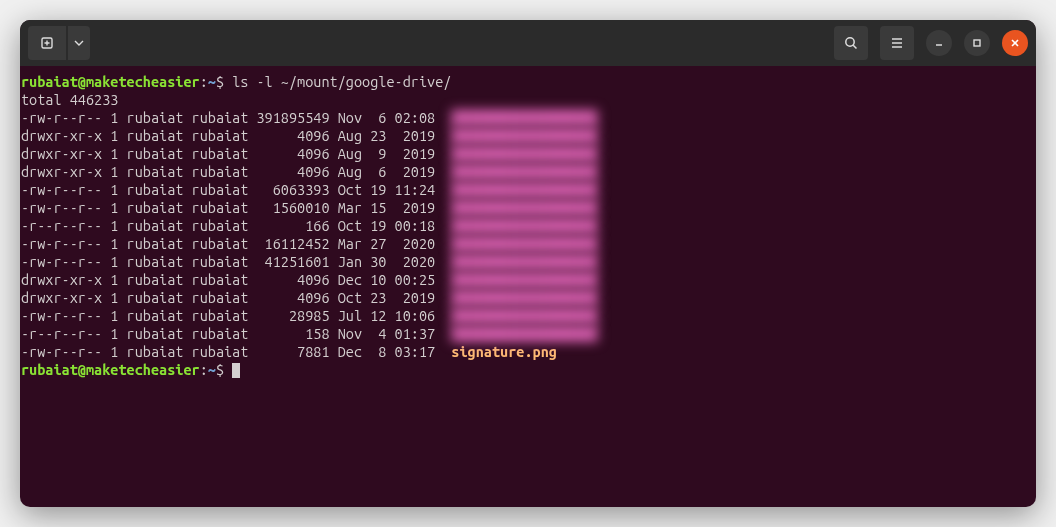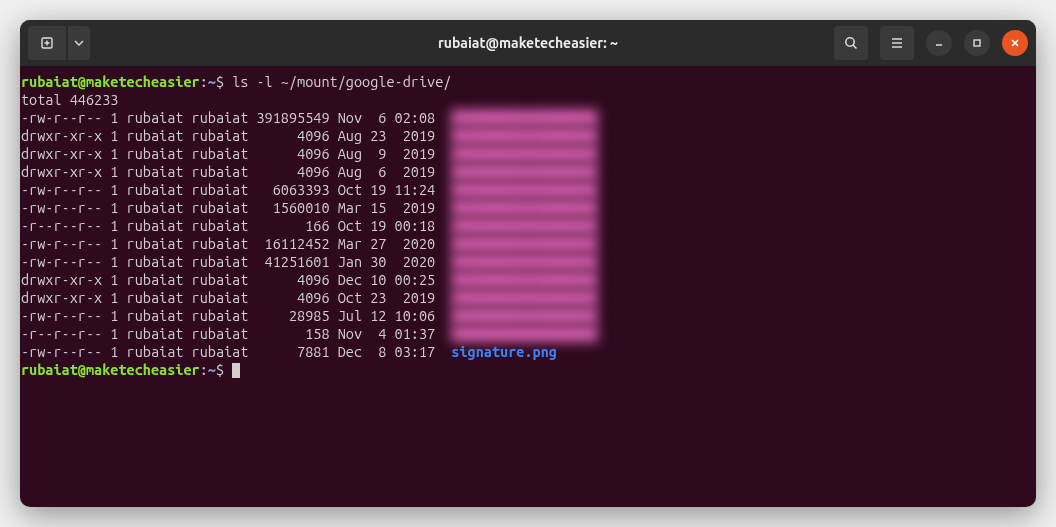--- a/index.html
+++ b/index.html
@@ -89,21 +89,21 @@
       white-space: pre;
       font-family: "Ubuntu Mono","DejaVu Sans Mono",monospace;
       overflow: hidden;
       position: relative;
     }
     .prompt-user { color: #8ae234; font-weight: bold; }
     .prompt-colon { color: #d3cfcf; }
     .prompt-path { color: #729fcf; font-weight: bold; }
     .prompt-symbol { color: #d3cfcf; }
     .command { color: #d3cfcf; }
-    .file-pink { color: #3b82f6; font-weight: bold; text-align: center; }
+    .file-pink { color: #fdba74; font-weight: bold; text-align: center; }
     .blur {
       filter: blur(6px);
       color: #d75faf;
       font-weight: bold;
       display: inline-block;
     }
     .cursor {
       display: inline-block;
       width: 8px; height: 15px;
       background: #d3cfcf;
@@ -124,21 +124,20 @@
           <line x1="8" y1="5.5" x2="8" y2="10.5" stroke="#ddd" stroke-width="1.4"></line>
           <line x1="5.5" y1="8" x2="10.5" y2="8" stroke="#ddd" stroke-width="1.4"></line>
         </svg>
       </div>
       <div class="titlebar-btn right">
         <svg width="10" height="10" viewBox="0 0 10 10">
           <path d="M1 3 L5 7 L9 3" stroke="#ddd" stroke-width="1.4" fill="none"></path>
         </svg>
       </div>
     </div>
-    <div class="titlebar-title">rubaiat@maketecheasier: ~</div>
     <div class="titlebar-right">
       <div class="square-btn">
         <svg width="16" height="16" viewBox="0 0 16 16">
           <circle cx="7" cy="7" r="4.2" stroke="#ddd" stroke-width="1.5" fill="none"></circle>
           <line x1="10.2" y1="10.2" x2="13.5" y2="13.5" stroke="#ddd" stroke-width="1.5"></line>
         </svg>
       </div>
       <div class="square-btn">
         <svg width="16" height="16" viewBox="0 0 16 16">
           <line x1="3" y1="4" x2="13" y2="4" stroke="#ddd" stroke-width="1.6"></line>

